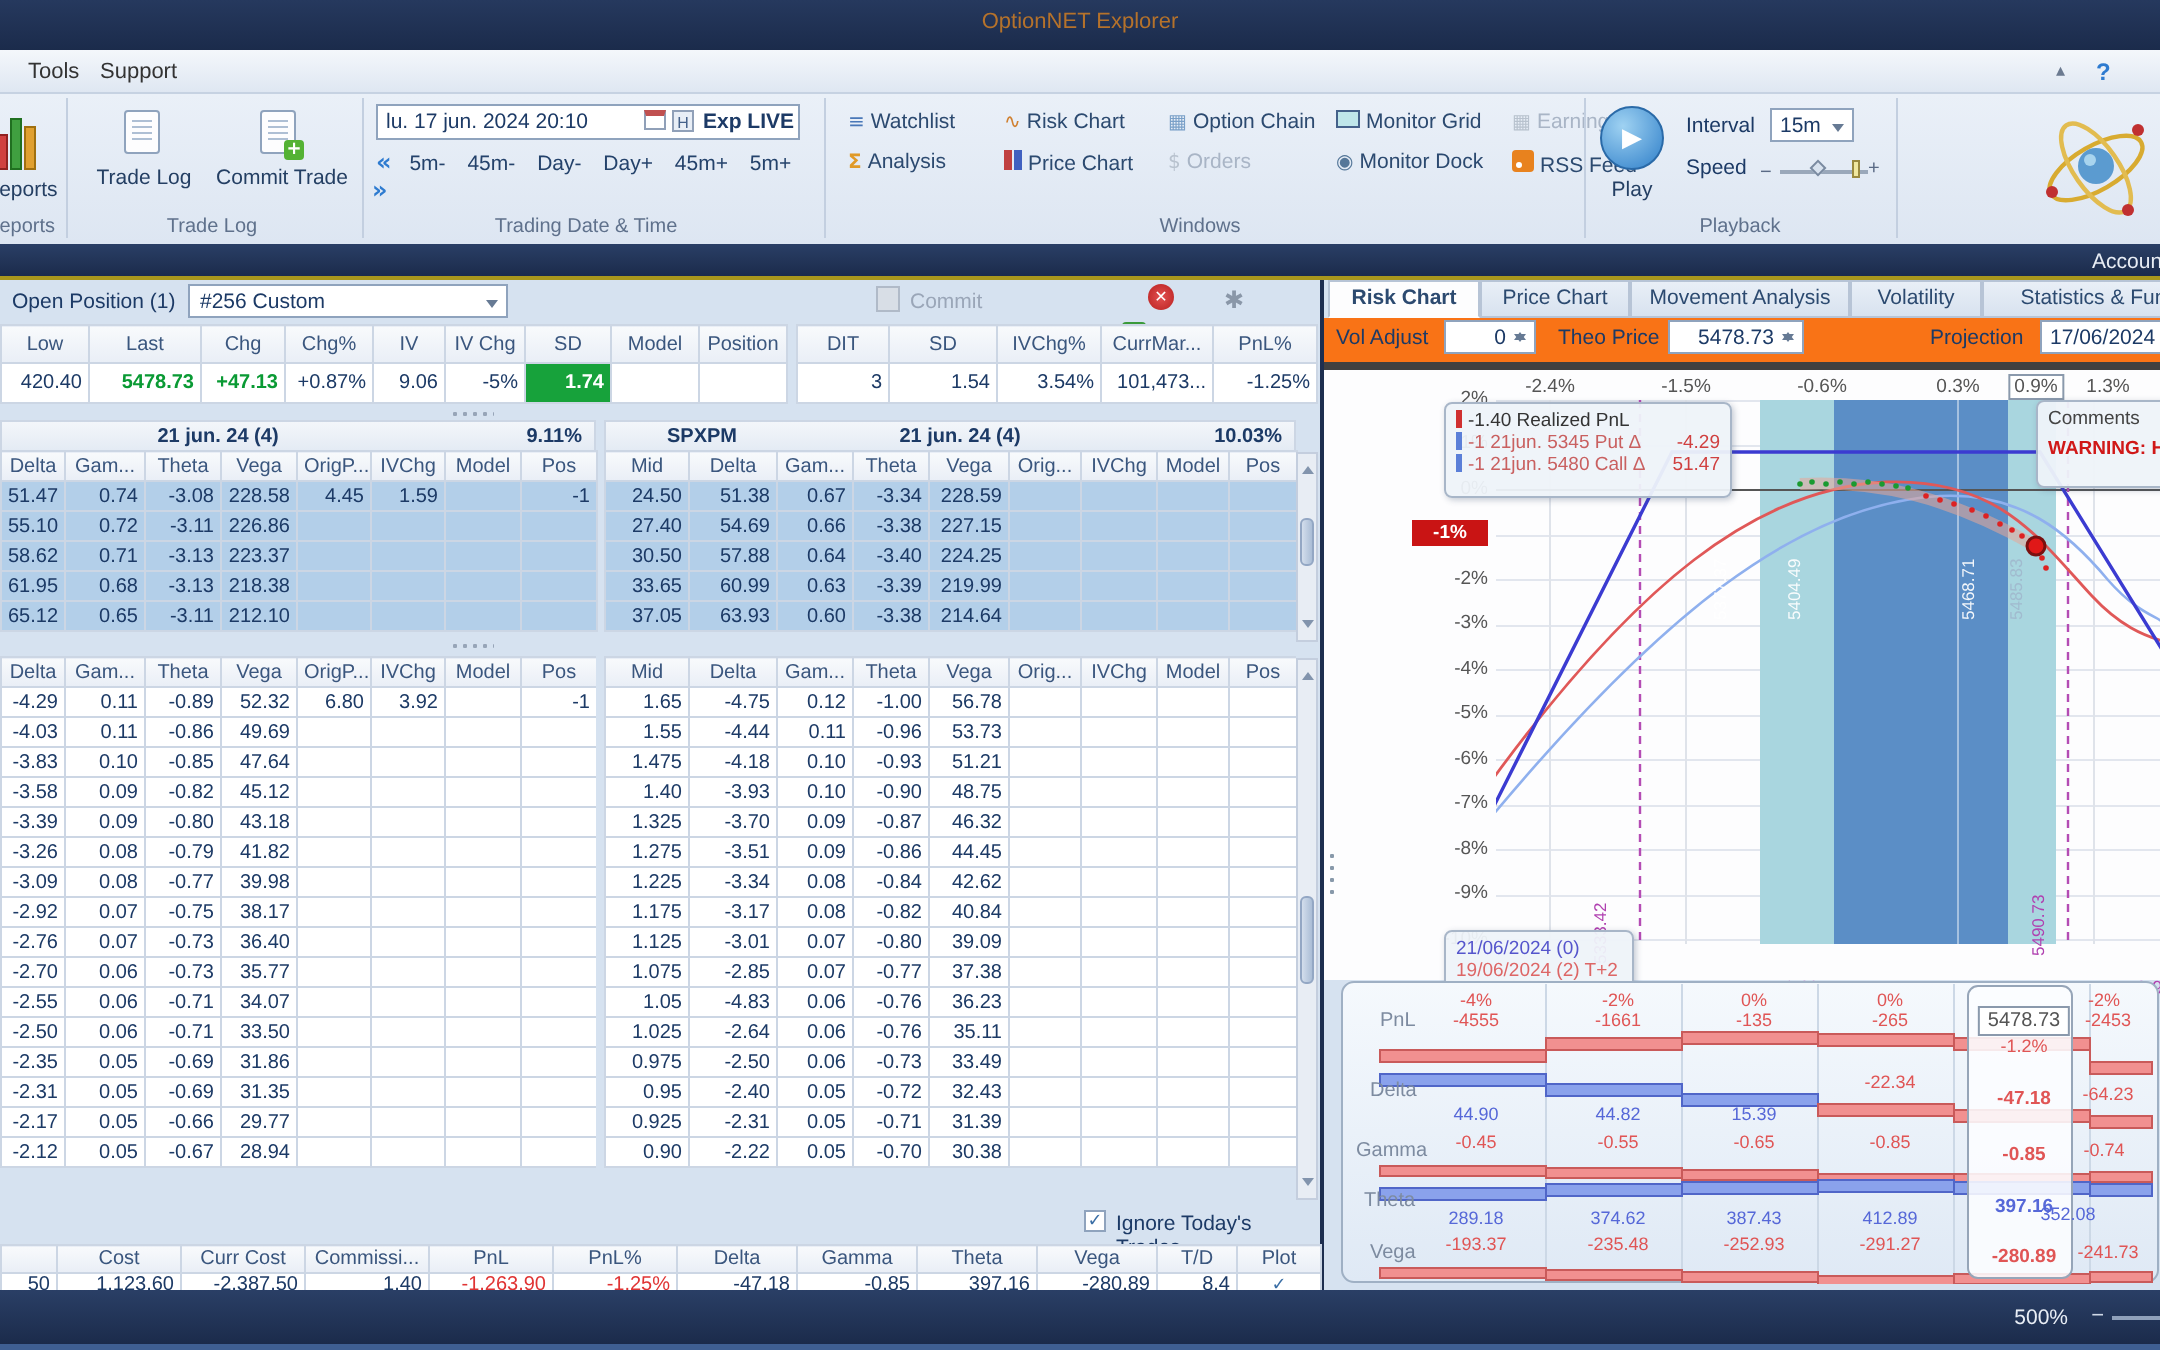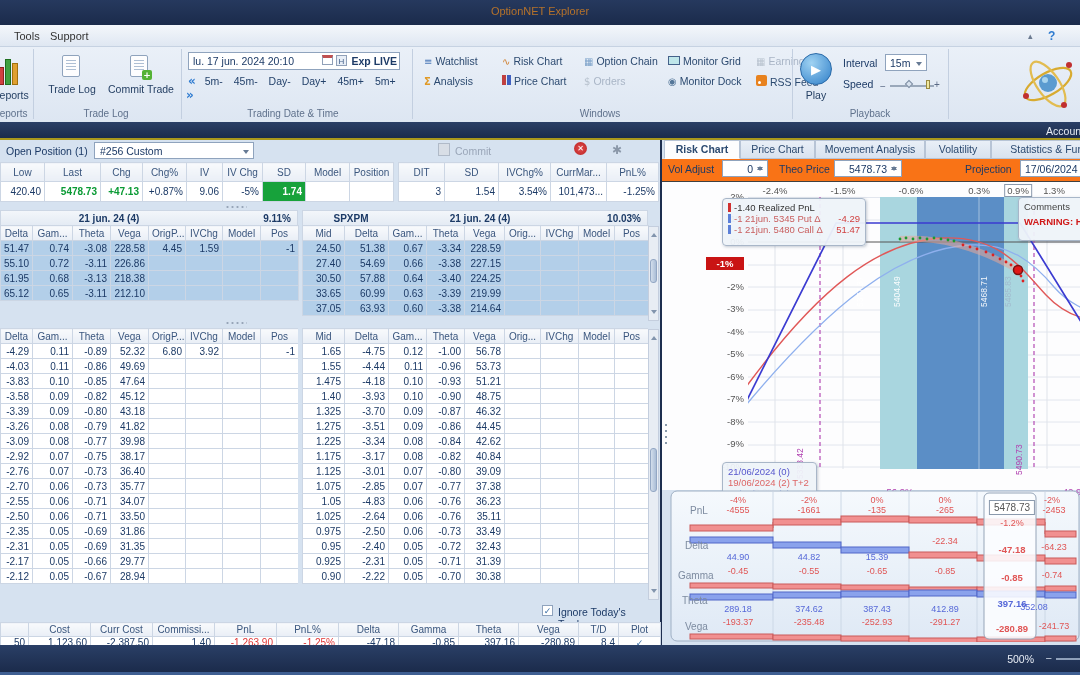--- a/index.html
+++ b/index.html
@@ -58,21 +58,21 @@
   
   .tab { position:absolute; top:0; height:19px; background:linear-gradient(#e9eff7,#d8e2ef); border:1px solid #b7c4d6; font-size:10.5px; color:#2c4a70; text-align:center; line-height:17px; }
   .tab.active { background:#fdfdfe; border-bottom:1px solid #fdfdfe; font-weight:bold; }
   .ctl-label { position:absolute; font-size:10.5px; color:#1c3a66; top:4px; }
   .spin { position:absolute; top:1px; height:17px; background:#fff; border:1px solid #8fa3bd; font-size:10.5px; color:#1c3a66; text-align:right; padding:2px 14px 0 2px; }
   .spin .arr { position:absolute; right:2px; width:9px; height:6px; }
   .spin .arr.up { top:2px; } .spin .arr.dn { bottom:2px; }
   .spin .arr::after { content:""; position:absolute; left:1px; width:0; height:0; border:3px solid transparent; }
   .spin .arr.up::after { top:0; border-bottom:4px solid #667a94; }
   .spin .arr.dn::after { bottom:0; border-top:4px solid #667a94; }
-  #chartArea { position:absolute; left:0; top:41px; width:418px; height:309px; background:#fdfdfe; border-top:1px solid #404040; }
+  #chartArea { position:absolute; left:0; top:41px; width:418px; height:309px; background:#fdfdfe; border-top:4px solid #404040; }
   .ax { position:absolute; font-size:9.5px; color:#555; transform:translateX(-50%); }
   .ylab { position:absolute; width:40px; text-align:right; font-size:9.5px; color:#555; }
   .vlab { position:absolute; font-size:8.5px; transform:rotate(-90deg); transform-origin:left bottom; white-space:nowrap; }
   .infobox { position:absolute; background:rgba(238,243,249,0.95); border:1px solid #a8b6c8; border-radius:4px; box-shadow:1px 1px 3px rgba(60,80,110,0.3); font-size:9.5px; padding:3px 5px; }
   .chip { display:inline-block; width:3px; height:9px; margin-right:3px; vertical-align:-1px; }
   .gl { position:absolute; font-size:9px; transform:translateX(-50%); white-space:nowrap; }
   .gl.red { color:#e05555; } .gl.blue { color:#5668d8; } .gl.gray { color:#7d8ba0; font-size:10px; transform:none; }
   .gl.bold { font-weight:bold; font-size:9.5px; }
   #statusbar { left:0; top:645px; width:1080px; height:27px; background:linear-gradient(#2a3f66,#1b2b4b); }
   #statusbar .ztext { position:absolute; right:46px; top:8px; color:#e8edf5; font-size:10.5px; }
@@ -310,20 +310,30 @@
             <td>4.45</td>
             <td>1.59</td>
             <td></td>
             <td>-1</td>
           </tr>
           <tr>
             <td>55.10</td>
             <td>0.72</td>
             <td>-3.11</td>
             <td>226.86</td>
+            <td></td>
+            <td></td>
+            <td></td>
+            <td></td>
+          </tr>
+          <tr>
+            <td>58.62</td>
+            <td>0.71</td>
+            <td>-3.13</td>
+            <td>223.37</td>
             <td></td>
             <td></td>
             <td></td>
             <td></td>
           </tr>
           <tr>
             <td>61.95</td>
             <td>0.68</td>
             <td>-3.13</td>
             <td>218.38</td>

